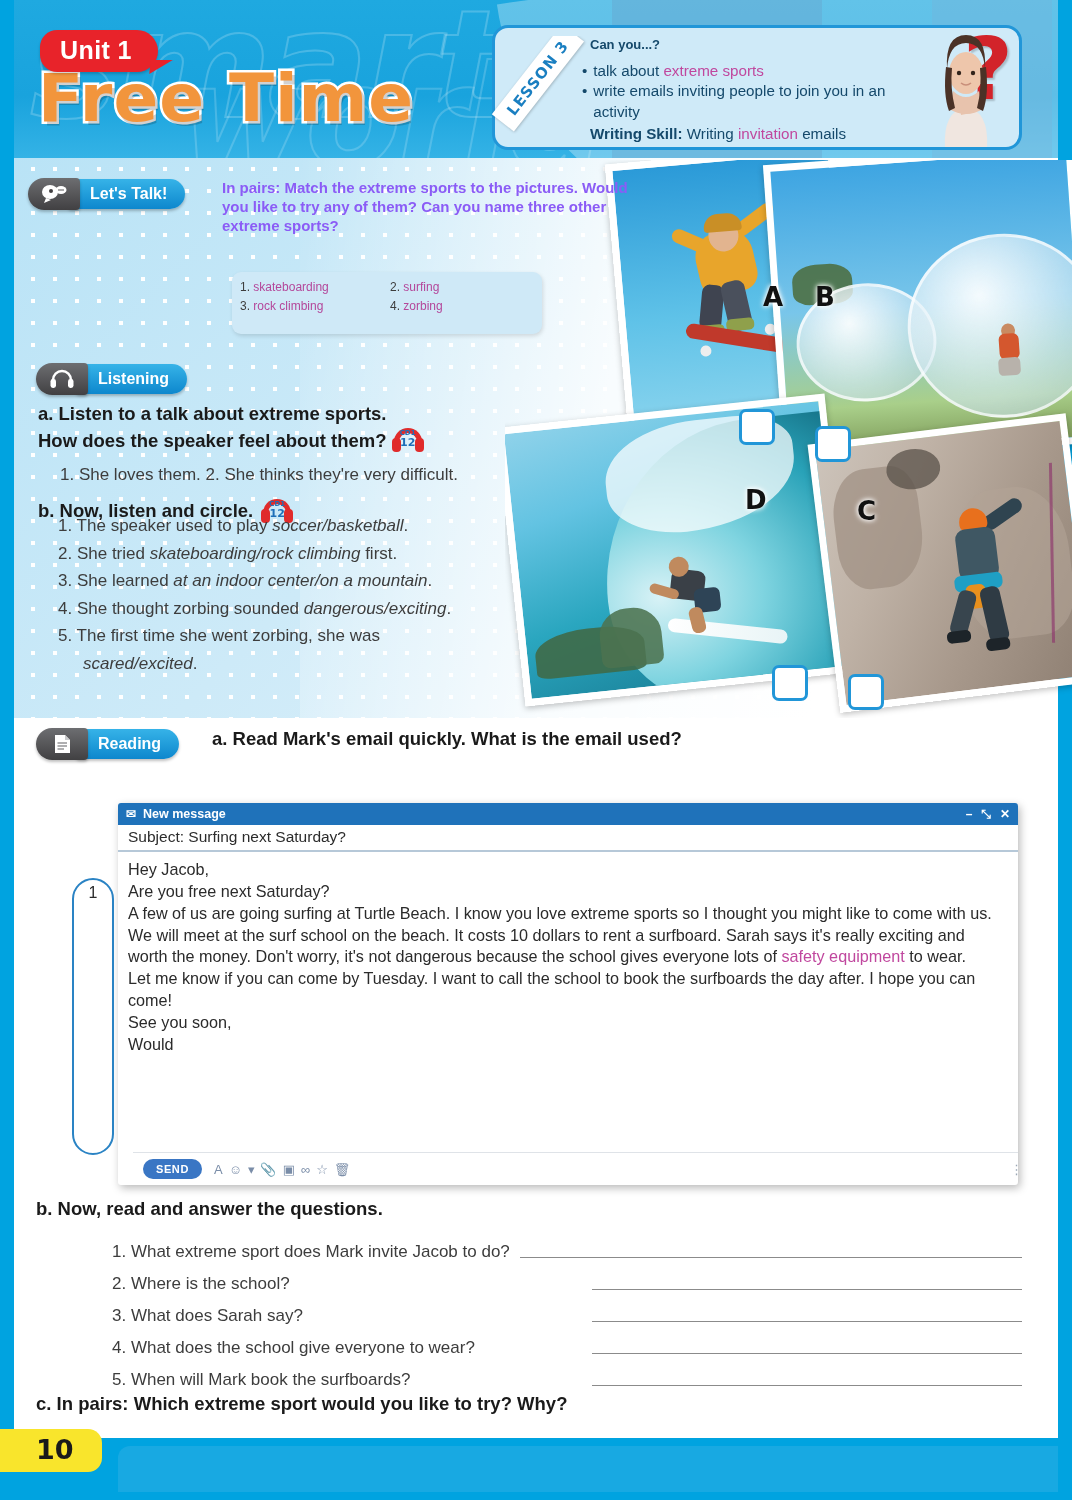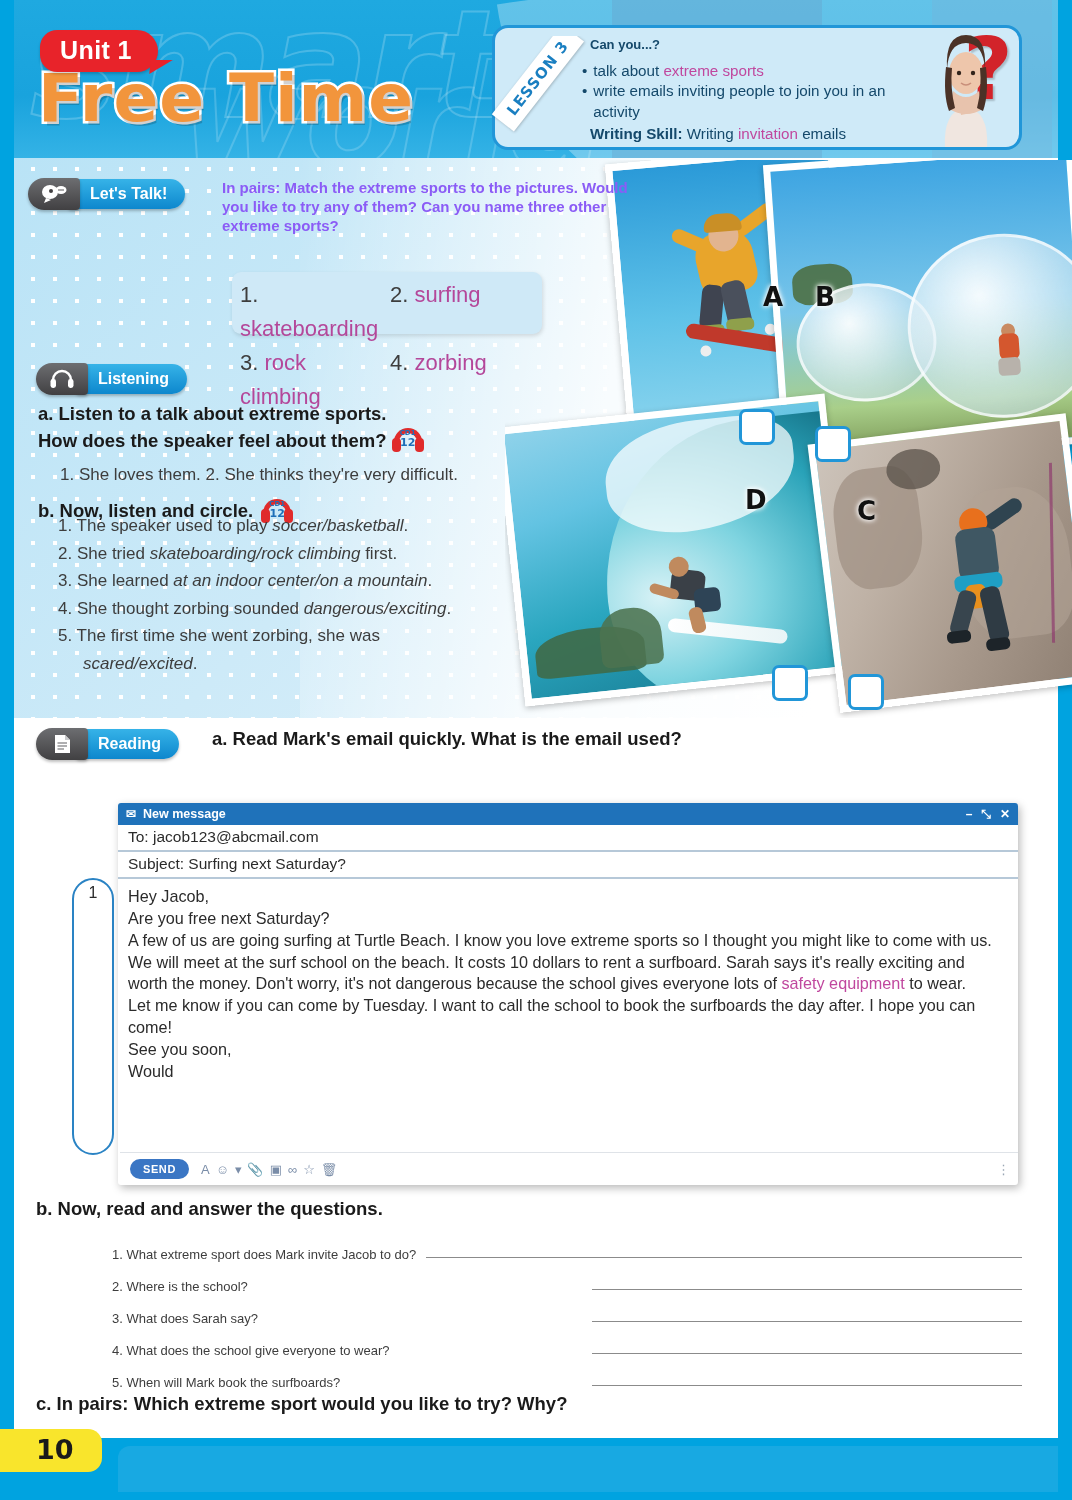--- a/index.html
+++ b/index.html
@@ -175,21 +175,21 @@
     color: #8b5cf6; z-index: 9;
   }
   .vocab-box {
     position: absolute; left: 232px; top: 272px;
     width: 310px; height: 62px;
     background: #cfe9f7; border-radius: 9px;
     box-shadow: 1px 2px 4px rgba(0,0,0,0.13);
     z-index: 9;
     padding: 6px 0 0 8px;
   }
-  .vocab-row { display: flex; font-size: 22px; line-height: 1.55; color: #3d3d3d; }
+  .vocab-row { display: flex; font-size: 12px; line-height: 1.55; color: #3d3d3d; }
   .vocab-item { width: 150px; }
   .vocab-item .w { color: #b4479a; }
 
   .listen-a {
     position: absolute; left: 38px; top: 402px; width: 480px;
     font-size: 18.5px; font-weight: bold; line-height: 1.34; color: #1a1a1a; z-index: 9;
   }
   .listen-a-opts {
     position: absolute; left: 60px; top: 465px; width: 520px;
     font-size: 17px; color: #3d3d3d; z-index: 9;
@@ -358,21 +358,21 @@
     padding: 3px 10px 4px 10px;
     font-size: 15.5px; color: #2b2b2b;
     border-bottom: 2px solid #b6c8d8;
   }
   .email-body {
     padding: 7px 10px 0 10px;
     font-size: 16.2px; line-height: 1.35; color: #2b2b2b;
   }
   .email-body p { margin: 0; }
   .email-toolbar {
-    position: absolute; left: 2px; bottom: 0; width: 100%; height: 30px;
+    position: absolute; left: 15px; bottom: 0; width: 100%; height: 30px;
     border-top: 1px solid #dfe3e8;
     display: flex; align-items: center; padding: 16px 10px;
   }
   .send-btn {
     background: #3a76c4; color: #fff; font-size: 11px; font-weight: bold;
     padding: 4px 13px; border-radius: 11px; letter-spacing: 0.6px;
   }
   .tool-icons { display: flex; gap: 6px; margin-left: 12px; color: #7a8da8; font-size: 13px; }
   .tool-dots { margin-left: auto; color: #9aa7b5; font-size: 13px; letter-spacing: 0; }
 
@@ -385,21 +385,21 @@
     font-size: 16px; color: #2b2b2b;
   }
 
   
   .qb-head {
     position: absolute; left: 36px; top: 1198px;
     font-size: 18.5px; font-weight: bold; color: #1a1a1a;
   }
   .q-list { position: absolute; left: 112px; top: 1230px; width: 910px; }
   .q-row { display: flex; align-items: flex-end; height: 32px; }
-  .q-text { font-size: 13px; color: #3d3d3d; white-space: nowrap; }
+  .q-text { font-size: 17px; color: #3d3d3d; white-space: nowrap; }
   .q-line { flex: 1; border-bottom: 1.6px solid #8b8b8b; margin-left: 10px; margin-bottom: 4px; min-width: 140px; }
 
   .qc-head {
     position: absolute; left: 36px; top: 1393px;
     font-size: 18.5px; font-weight: bold; color: #1a1a1a;
   }
 
   
   .footer-bar {
     position: absolute; left: 0; bottom: 0; width: 1072px; height: 62px;
@@ -644,21 +644,20 @@
   <div class="email-window">
     <div class="email-title">
       <span class="env">✉</span>
       <span>New message</span>
       <span class="email-ctrls">
         <span>–</span>
         <span>⤡</span>
         <span>✕</span>
       </span>
     </div>
-    <div class="email-field">To: jacob123@abcmail.com</div>
     <div class="email-field">Subject: Surfing next Saturday?</div>
     <div class="email-body">
       <p>Hey Jacob,</p>
       <p>Are you free next Saturday?</p>
       <p>A few of us are going surfing at Turtle Beach. I know you love extreme sports so I thought you might like to come with us.</p>
       <p><span>We will meet at the surf school on the beach. It costs 10 dollars to rent a surfboard. Sarah says it's really exciting and worth the money. Don't worry, it's not dangerous because the school gives everyone lots of </span><span class="hl-pink">safety equipment</span><span> to wear.</span></p>
       <p>Let me know if you can come by Tuesday. I want to call the school to book the surfboards the day after. I hope you can come!</p>
       <p>See you soon,</p>
       <p>Would</p>
     </div>

